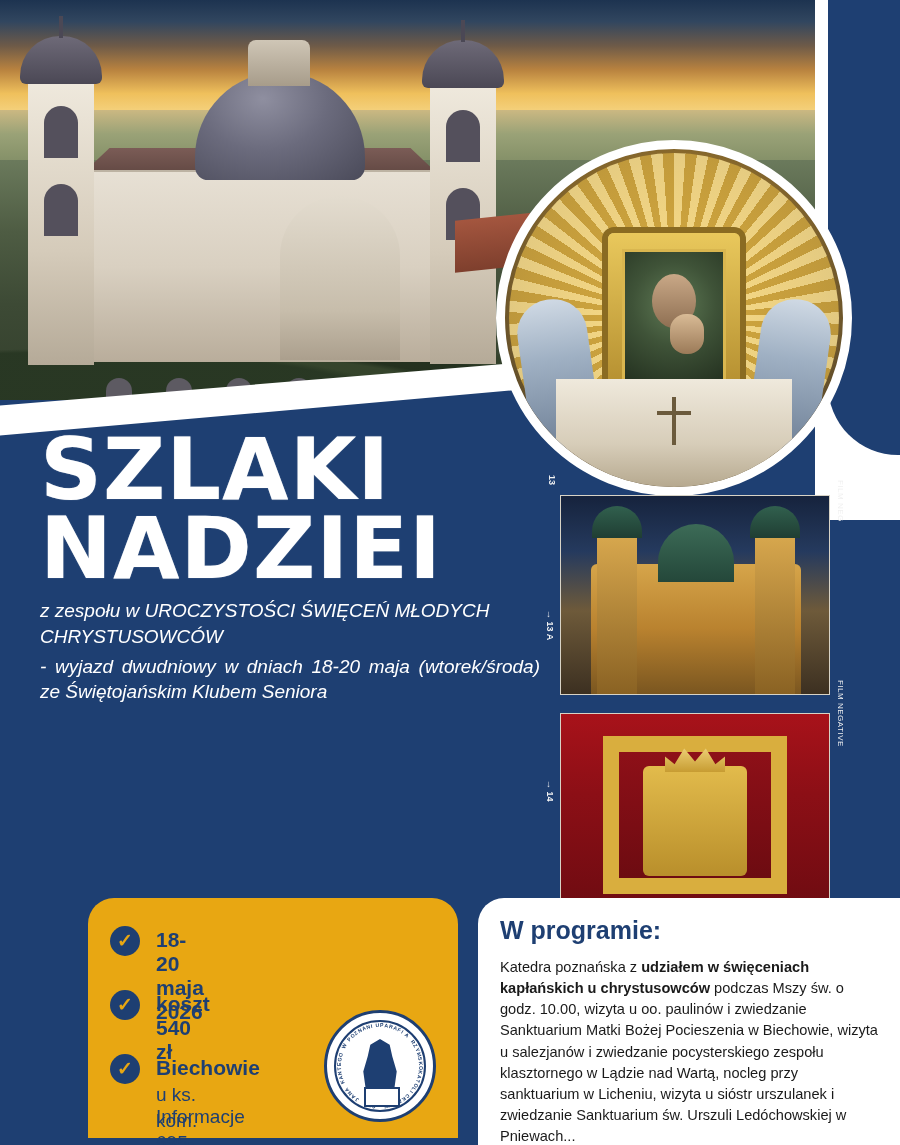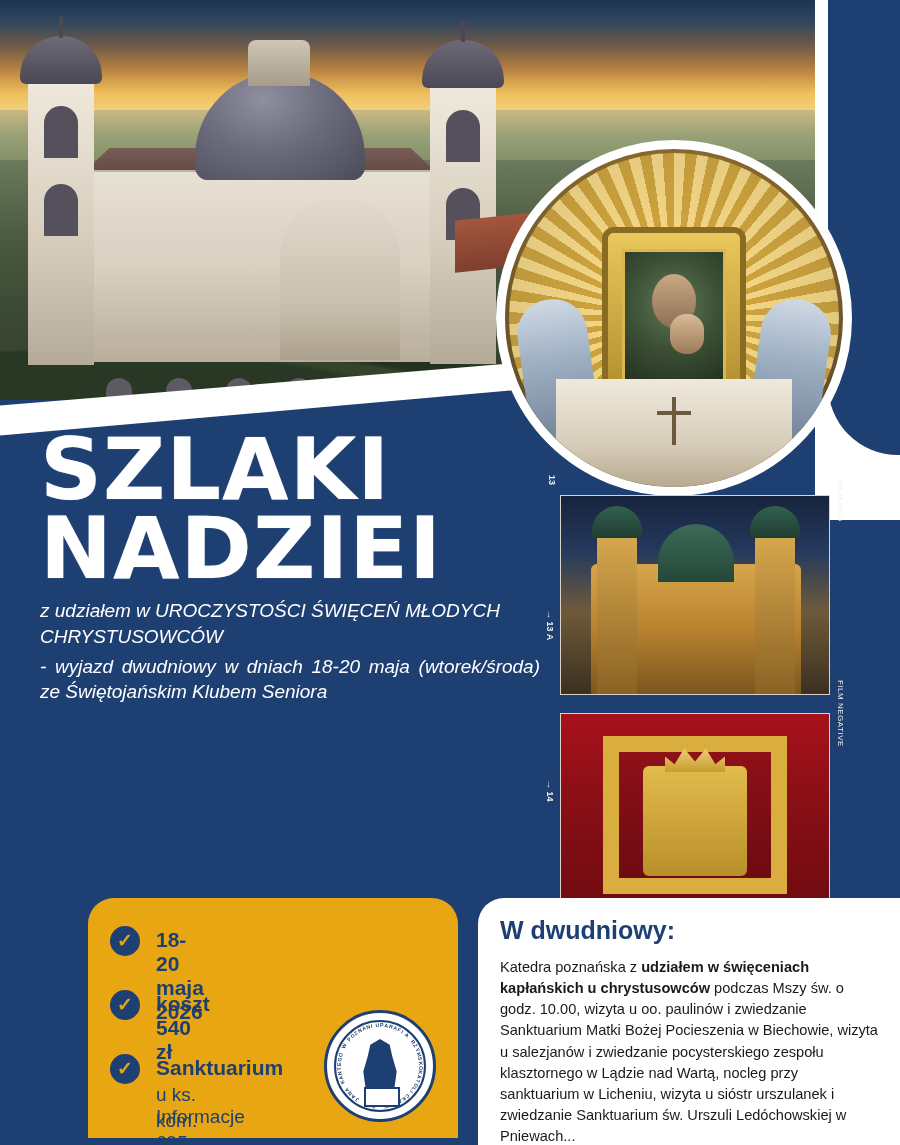--- a/index.html
+++ b/index.html
@@ -456,37 +456,37 @@
   <div class="film-num" style="left: 545px; top: 780px;">→ 14</div>
   <div class="film-label" style="left: 836px; top: 480px;">FILM NEG</div>
   <div class="film-label" style="left: 836px; top: 680px;">FILM NEGATIVE</div>
 
   <div class="title-block">
     <h1 class="big-title">
       <span>SZLAKI</span>
       <span class="ln2">NADZIEI</span>
     </h1>
     <div class="desc">
-      <p><span>z udziałem w </span><span class="caps">UROCZYSTOŚCI ŚWIĘCEŃ MŁODYCH CHRYSTUSOWCÓW</span></p>
+      <p><span>z zespołu w </span><span class="caps">UROCZYSTOŚCI ŚWIĘCEŃ MŁODYCH CHRYSTUSOWCÓW</span></p>
       <p class="line2">- wyjazd dwudniowy w dniach 18-20 maja (wtorek/środa) ze Świętojańskim Klubem Seniora</p>
     </div>
   </div>
 
   <div class="yellow-box">
     <div class="yb-item" style="top: 28px;">
       <div class="yb-check">✓</div>
       <div class="yb-text">18-20 maja 2026</div>
     </div>
     <div class="yb-item" style="top: 92px;">
       <div class="yb-check">✓</div>
       <div class="yb-text">koszt 540 zł</div>
     </div>
     <div class="yb-item" style="top: 156px;">
       <div class="yb-check">✓</div>
-      <div class="yb-text">Sanktuarium</div>
+      <div class="yb-text">Biechowie</div>
       <div class="yb-text yb-sub" style="top: 30px;">u ks. Informacje</div>
       <div class="yb-text yb-sub" style="top: 56px;">kom. 695-037-388.</div>
     </div>
 
     <div class="emblem">
       <div class="emblem-ring"></div>
       <div class="emblem-text" id="emblemText">
           <span style="transform: rotate(-90deg) translate(44px) rotate(90deg);">P</span>
           <span style="transform: rotate(-83.5714deg) translate(44px) rotate(90deg);">A</span>
           <span style="transform: rotate(-77.1429deg) translate(44px) rotate(90deg);">R</span>
@@ -543,17 +543,17 @@
           <span style="transform: rotate(250.714deg) translate(44px) rotate(90deg);">N</span>
           <span style="transform: rotate(257.143deg) translate(44px) rotate(90deg);">I</span>
           <span style="transform: rotate(263.571deg) translate(44px) rotate(90deg);">U</span>
         </div>
       <div class="emblem-figure"></div>
       <div class="emblem-book"></div>
     </div>
   </div>
 
   <div class="program">
-    <h2>W dwudniowy:</h2>
+    <h2>W programie:</h2>
     <p><span>Katedra poznańska z </span><b>udziałem w święceniach kapłańskich u chrystusowców</b><span> podczas Mszy św. o godz. 10.00, wizyta u oo. paulinów i zwiedzanie Sanktuarium Matki Bożej Pocieszenia w Biechowie, wizyta u salezjanów i zwiedzanie pocysterskiego zespołu klasztornego w Lądzie nad Wartą, nocleg przy sanktuarium w Licheniu, wizyta u sióstr urszulanek i zwiedzanie Sanktuarium św. Urszuli Ledóchowskiej w Pniewach...</span></p>
   </div>
 
 </div>
 
 </body></html>

